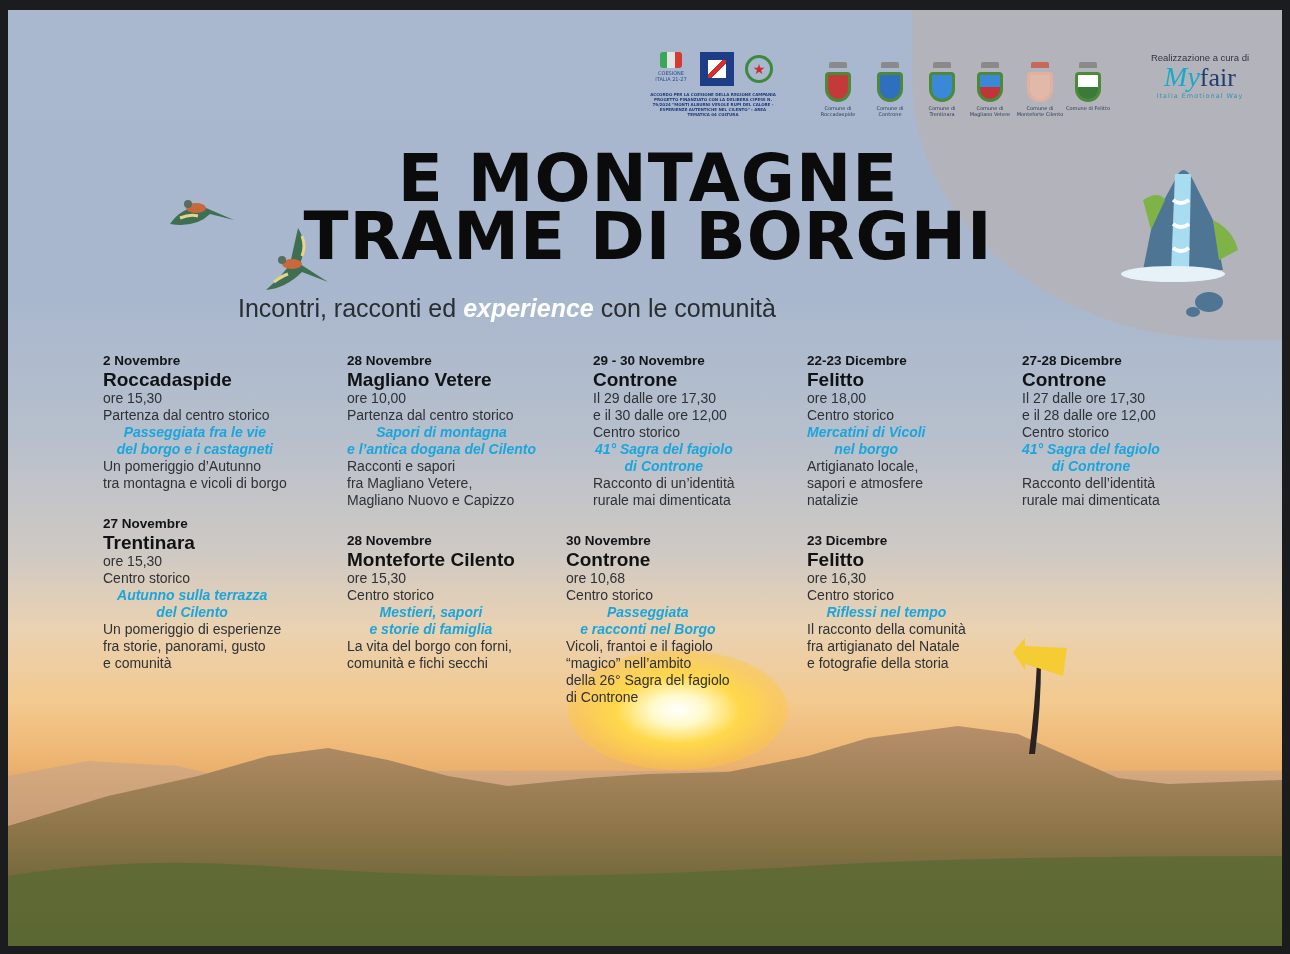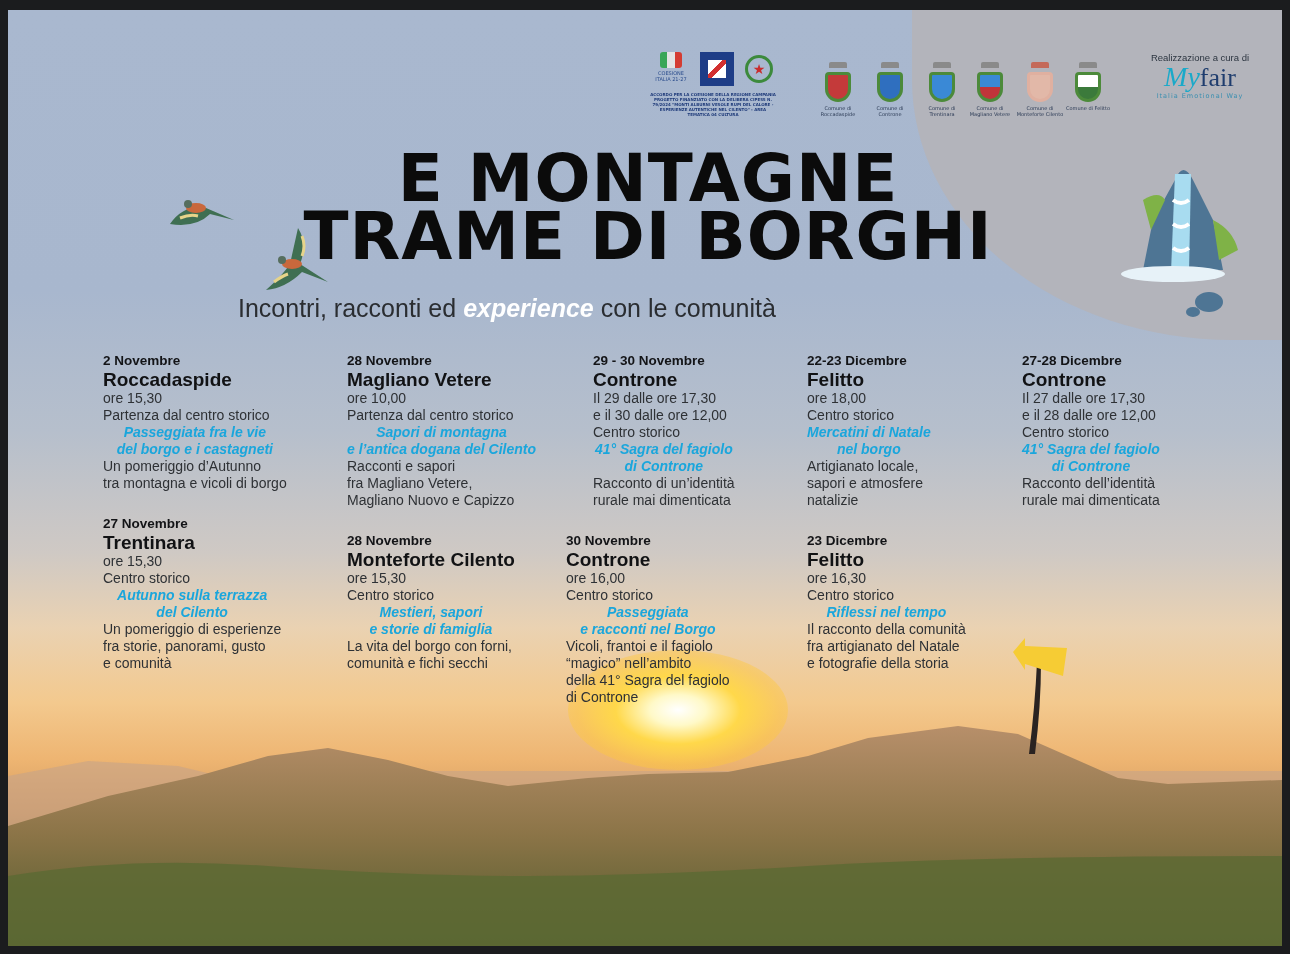--- a/index.html
+++ b/index.html
@@ -214,36 +214,36 @@
     <div>Centro storico</div>
     <div class="title-ev">41° Sagra del fagiolo</div>
     <div class="title-ev">di Controne</div>
     <div>Racconto di un’identità</div>
     <div>rurale mai dimenticata</div>
   </div>
 
   <div class="event" style="left:558px;top:522px">
     <div class="date">30 Novembre</div>
     <div class="place">Controne</div>
-    <div>ore 16,00</div>
+    <div>ore 10,68</div>
     <div>Centro storico</div>
     <div class="title-ev">Passeggiata</div>
     <div class="title-ev">e racconti nel Borgo</div>
     <div>Vicoli, frantoi e il fagiolo</div>
     <div>“magico” nell’ambito</div>
-    <div>della 41° Sagra del fagiolo</div>
+    <div>della 26° Sagra del fagiolo</div>
     <div>di Controne</div>
   </div>
 
   <div class="event" style="left:799px;top:342px">
     <div class="date">22-23 Dicembre</div>
     <div class="place">Felitto</div>
     <div>ore 18,00</div>
     <div>Centro storico</div>
-    <div class="title-ev">Mercatini di Natale</div>
+    <div class="title-ev">Mercatini di Vicoli</div>
     <div class="title-ev">nel borgo</div>
     <div>Artigianato locale,</div>
     <div>sapori e atmosfere</div>
     <div>natalizie</div>
   </div>
 
   <div class="event" style="left:799px;top:522px">
     <div class="date">23 Dicembre</div>
     <div class="place">Felitto</div>
     <div>ore 16,30</div>

